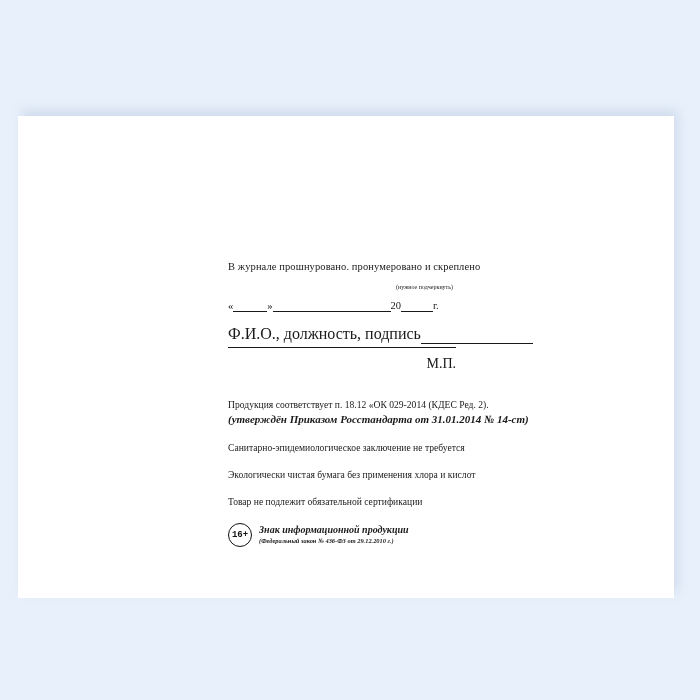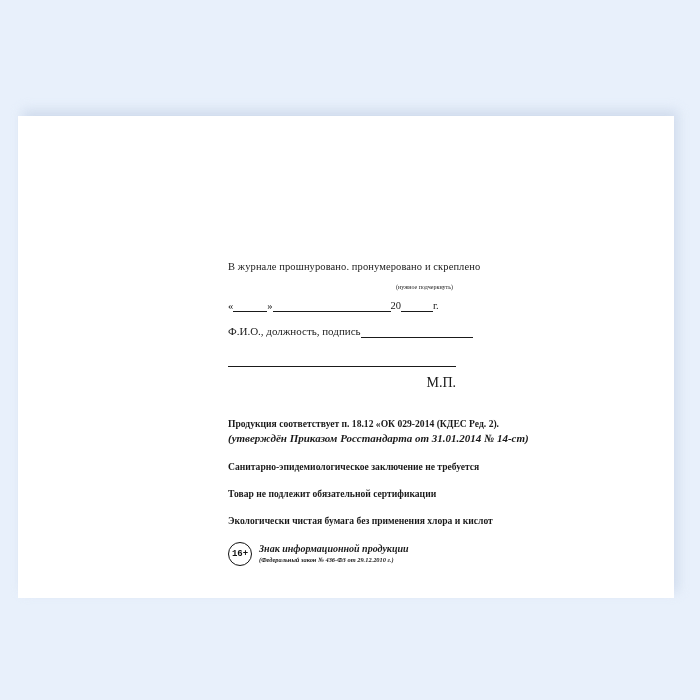--- a/index.html
+++ b/index.html
@@ -65,23 +65,23 @@
     color: #1a1a1a;
     margin: 0 0 10px 168px;
   }
   .line3 {
     font-size: 10.5px;
     color: #1a1a1a;
     margin-bottom: 13px;
     white-space: nowrap;
   }
   .line4 {
-    font-size: 11px;
-    color: #1a1a1a;
-    margin-bottom: 28px;
+    font-size: 16px;
+    color: #1a1a1a;
+    margin-bottom: 3px;
     white-space: nowrap;
   }
   .long-rule {
     width: 228px;
     height: 0;
     border-bottom: 1px solid #1a1a1a;
     margin: 0 0 8px 0;
   }
   .mp {
     font-size: 14px;
@@ -89,21 +89,20 @@
     text-align: right;
     width: 228px;
     margin-bottom: 26px;
   }
   
   .para {
     font-size: 9.6px;
     color: #1a1a1a;
     line-height: 1.45;
     margin-bottom: 13px;
-    font-weight: bold;
   }
   .para.italic {
     font-style: italic;
     font-weight: bold;
     font-size: 11px;
   }
   .p-tight {
     margin-bottom: 0;
   }
   .p-small {
@@ -175,23 +174,23 @@
         <div class="mp">М.П.</div>
       </div>
 
       <div>
 
         <div class="para p-tight">Продукция соответствует п. 18.12 «ОК 029-2014 (КДЕС Ред. 2).</div>
         <div class="para italic">(утверждён Приказом Росстандарта от 31.01.2014 № 14-ст)</div>
 
         <div class="para">Санитарно-эпидемиологическое заключение не требуется</div>
 
+        <div class="para">Экологически чистая бумага без применения хлора и кислот</div>
+
         <div class="para">Товар не подлежит обязательной сертификации</div>
-
-        <div class="para">Экологически чистая бумага без применения хлора и кислот</div>
 
         <div class="info-row">
           <div class="age-badge">16+</div>
           <div>
             <div class="info-text-title">Знак информационной продукции</div>
             <div class="info-text-sub">(Федеральный закон № 436-ФЗ от 29.12.2010 г.)</div>
           </div>
         </div>
       </div>
 

